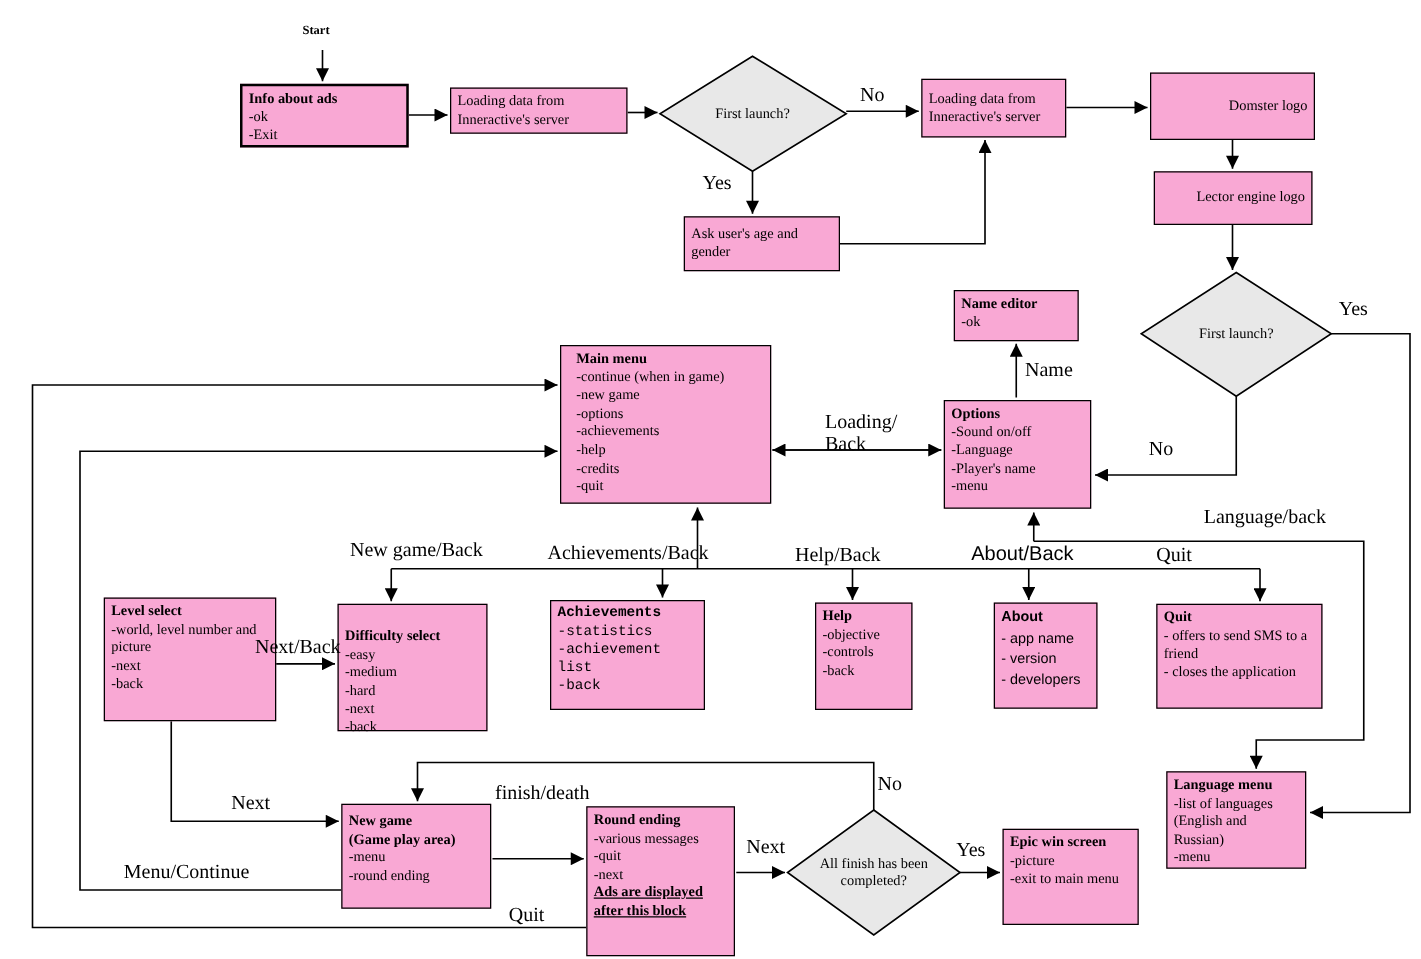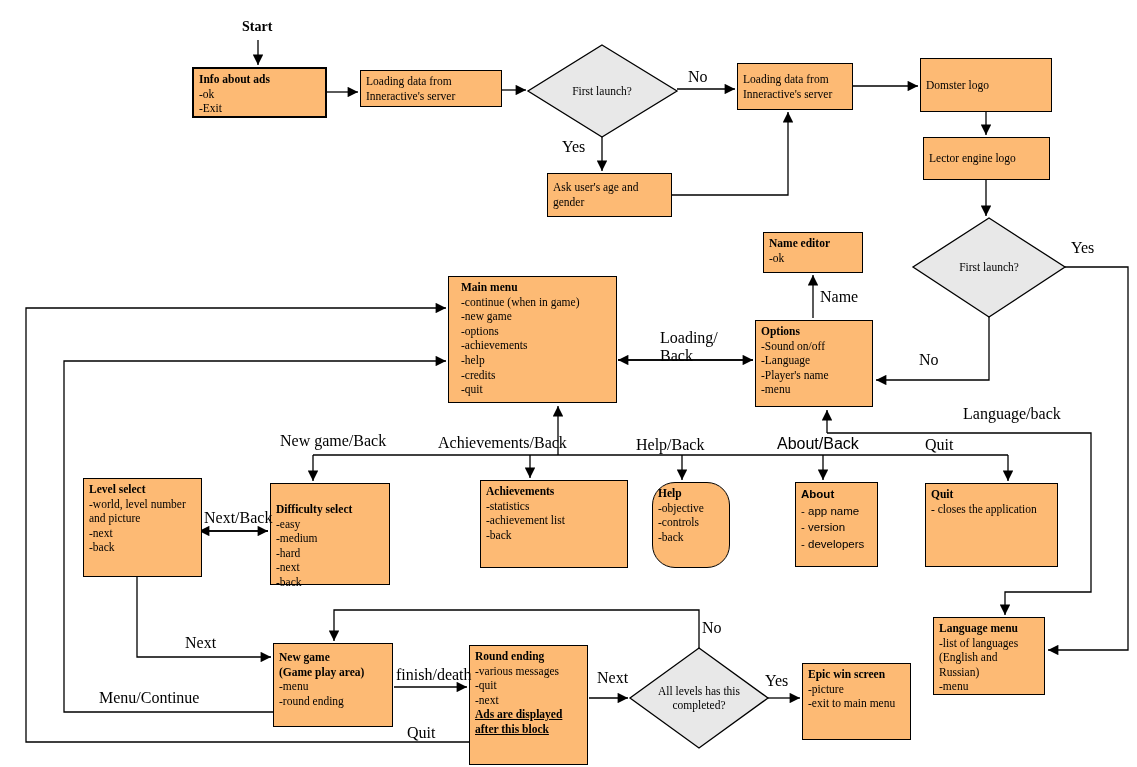--- a/index.html
+++ b/index.html
@@ -4,35 +4,35 @@
 <style>
   html,body{margin:0;padding:0;}
   body{
     width:1137px;height:767px;position:relative;background:#ffffff;
     font-family:"Liberation Serif","DejaVu Serif",serif;color:#000;
     overflow:hidden;
   }
   #flow-svg{position:absolute;left:0;top:0;z-index:1;}
   .node{
     position:absolute;z-index:2;box-sizing:border-box;
-    background:#fdba74;border:1px solid #000;
+    background:#f9a8d4;border:1px solid #000;
     padding:3px 5px;font-size:11.5px;line-height:1.27;
   }
   .node .title{font-weight:bold;}
   .node .note{font-weight:bold;text-decoration:underline;white-space:pre-line;}
   .vcenter{display:flex;flex-direction:column;justify-content:center;}
-  .hcenter{text-align:center;align-items:flex-start;}
+  .hcenter{text-align:center;align-items:flex-end;}
   .thick{border-width:2px;}
   .sans{font-family:"Liberation Sans","DejaVu Sans",sans-serif;}
   .dtext{
     position:absolute;z-index:2;display:flex;align-items:center;justify-content:center;
     text-align:center;font-size:11.5px;line-height:1.25;
   }
   .label{position:absolute;z-index:3;font-size:16px;white-space:pre-line;line-height:1.1;}
-  .start{font-size:14px;font-weight:bold;}
+  .start{font-size:10px;font-weight:bold;}
 </style>
 </head>
 <body>
 
 <svg id="flow-svg" width="1137" height="767">
   <defs>
     <marker id="arr" viewBox="0 0 10 10" refX="10" refY="5" markerWidth="10" markerHeight="8" orient="auto">
       <path d="M0,0 L10,5 L0,10 z" fill="#000"></path>
     </marker>
   </defs>
@@ -129,59 +129,60 @@
   <div class="title">Main menu</div>
   <div>-continue (when in game)</div>
   <div>-new game</div>
   <div>-options</div>
   <div>-achievements</div>
   <div>-help</div>
   <div>-credits</div>
   <div>-quit</div>
 </div>
 
-<div class="node" style="left:83px;top:478px;width:119px;height:99px;">
+<div class="node" style="left:83px;top:478px;width:138px;height:99px;">
   <div class="title">Level select</div>
   <div>-world, level number and picture</div>
   <div>-next</div>
   <div>-back</div>
 </div>
 
 <div class="node" style="left:270px;top:483px;width:120px;height:102px;padding-top:18px;">
   <div class="title">Difficulty select</div>
   <div>-easy</div>
   <div>-medium</div>
   <div>-hard</div>
   <div>-next</div>
   <div>-back</div>
 </div>
 
-<div class="node" style="left:480px;top:480px;width:148px;height:88px;">
+<div class="node" style="left:440px;top:480px;width:124px;height:88px;font-family:Liberation Mono, monospace;">
   <div class="title">Achievements</div>
   <div>-statistics</div>
   <div>-achievement list</div>
   <div>-back</div>
 </div>
 
-<div class="node" style="left:652px;top:482px;width:78px;height:86px;border-radius:23px;">
+<div class="node" style="left:652px;top:482px;width:78px;height:86px;">
   <div class="title">Help</div>
   <div>-objective</div>
   <div>-controls</div>
   <div>-back</div>
 </div>
 
 <div class="node sans" style="left:795px;top:482px;width:83px;height:85px;line-height:1.45;">
   <div class="title">About</div>
   <div>- app name</div>
   <div>- version</div>
   <div>- developers</div>
 </div>
 
 <div class="node" style="left:925px;top:483px;width:133px;height:84px;">
   <div class="title">Quit</div>
+  <div>- offers to send SMS to a friend</div>
   <div>- closes the application</div>
 </div>
 
 <div class="node" style="left:933px;top:617px;width:112px;height:78px;">
   <div class="title">Language menu</div>
   <div>-list of languages (English and Russian)</div>
   <div>-menu</div>
 </div>
 
 <div class="node" style="left:273px;top:643px;width:120px;height:84px;padding-top:6px;">
@@ -193,21 +194,21 @@
 
 <div class="node" style="left:469px;top:645px;width:119px;height:120px;">
   <div class="title">Round ending</div>
   <div>-various messages</div>
   <div>-quit</div>
   <div>-next</div>
   <div class="note">Ads are displayed
 after this block</div>
 </div>
 
-<div class="dtext" style="left:635px;top:672px;width:128px;height:52px;">All levels has this completed?</div>
+<div class="dtext" style="left:635px;top:672px;width:128px;height:52px;">All finish has been completed?</div>
 
 <div class="node" style="left:802px;top:663px;width:109px;height:77px;">
   <div class="title">Epic win screen</div>
   <div>-picture</div>
   <div>-exit to main menu</div>
 </div>
 
 <div class="label" style="left:688px;top:68px;">No</div>
 <div class="label" style="left:562px;top:138px;">Yes</div>
 <div class="label" style="left:1071px;top:239px;">Yes</div>
@@ -218,16 +219,16 @@
 <div class="label" style="left:963px;top:405px;">Language/back</div>
 <div class="label" style="left:280px;top:432px;">New game/Back</div>
 <div class="label" style="left:438px;top:434px;">Achievements/Back</div>
 <div class="label" style="left:636px;top:436px;">Help/Back</div>
 <div class="label sans" style="left:777px;top:435px;">About/Back</div>
 <div class="label" style="left:925px;top:436px;">Quit</div>
 <div class="label" style="left:204px;top:509px;">Next/Back</div>
 <div class="label" style="left:185px;top:634px;">Next</div>
 <div class="label" style="left:99px;top:689px;">Menu/Continue</div>
 <div class="label" style="left:407px;top:724px;">Quit</div>
-<div class="label" style="left:396px;top:666px;">finish/death</div>
+<div class="label" style="left:396px;top:626px;">finish/death</div>
 <div class="label" style="left:597px;top:669px;">Next</div>
 <div class="label" style="left:702px;top:619px;">No</div>
 <div class="label" style="left:765px;top:672px;">Yes</div>
 
 </body></html>

